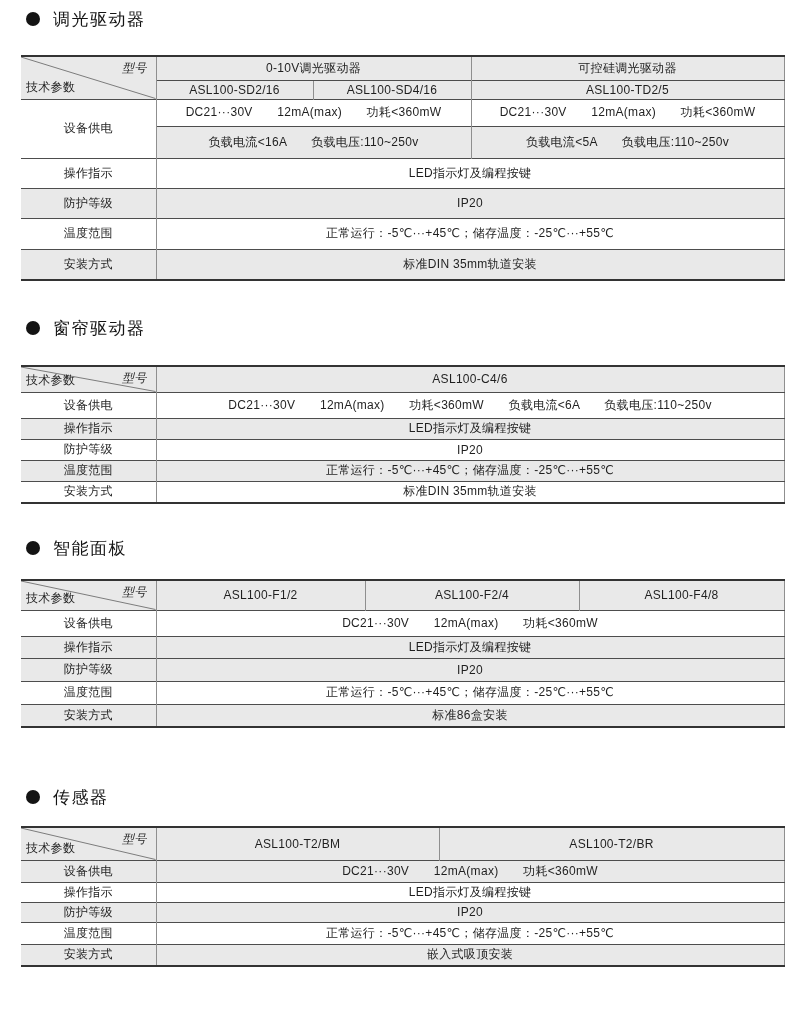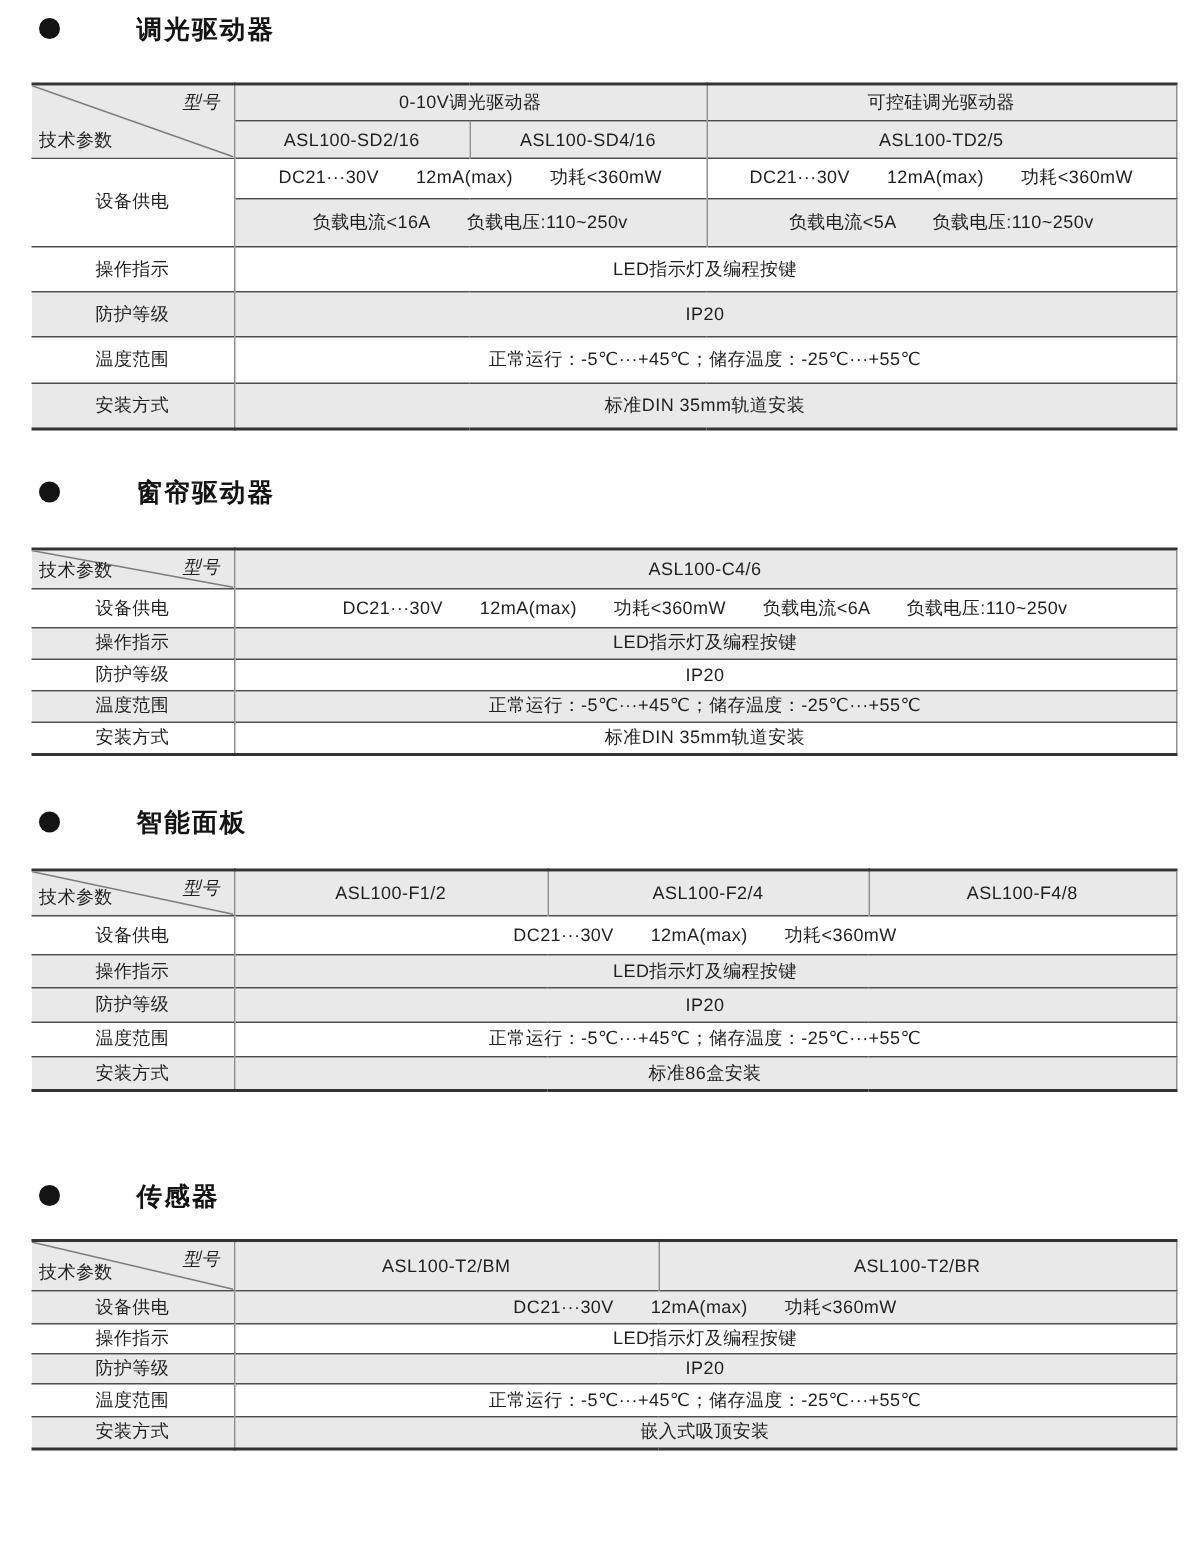--- a/index.html
+++ b/index.html
@@ -3,23 +3,22 @@
 <meta charset="utf-8">
 <style>
   html,body { margin:0; padding:0; background:#ffffff; }
   #page {
     position:relative; width:800px; height:1034px; background:#ffffff;
     font-family:"Liberation Sans","DejaVu Sans",sans-serif;
     color:#1f1f1f; overflow:hidden;
   }
   .sec-title {
     position:absolute; left:26px; display:flex; align-items:center;
-    font-size:17px; font-weight:bold; color:#141414; letter-spacing:1.5px;
+    font-size:17px; font-weight:normal; color:#141414; letter-spacing:1.5px;
     height:20px;
-    gap:38px;
   }
   .bullet { width:14px; height:14px; background:#141414; border-radius:50%; margin-right:13px; flex:0 0 auto; }
   table.spec {
     position:absolute; left:21px; width:763px;
     border-collapse:collapse; table-layout:fixed;
     font-size:12px; color:#1f1f1f;
     border-top:2px solid #333333; border-bottom:2px solid #333333;
     border-right:1px solid #8f8f8f;
   }
   table.spec td {
@@ -67,21 +66,21 @@
       <td class="corner sh c1" rowspan="2">
         <svg class="diag" viewBox="0 0 100 100" preserveAspectRatio="none">
               <line x1="0" y1="0" x2="100" y2="100" stroke="#7c7c7c" stroke-width="1" vector-effect="non-scaling-stroke"></line>
             </svg>
         <span class="corner-model">型号</span>
         <span class="corner-params">技术参数</span>
       </td>
       <td class="sh" colspan="2">0-10V调光驱动器</td>
       <td class="sh">可控硅调光驱动器</td>
     </tr>
-    <tr style="height:25px">
+    <tr style="height:19px">
       <td class="sh">ASL100-SD2/16</td>
       <td class="sh">ASL100-SD4/16</td>
       <td class="sh">ASL100-TD2/5</td>
     </tr>
     <tr style="height:27px">
       <td class="c1" rowspan="2">设备供电</td>
       <td colspan="2">DC21···30V　　12mA(max)　　功耗&lt;360mW</td>
       <td>DC21···30V　　12mA(max)　　功耗&lt;360mW</td>
     </tr>
     <tr style="height:32px">

